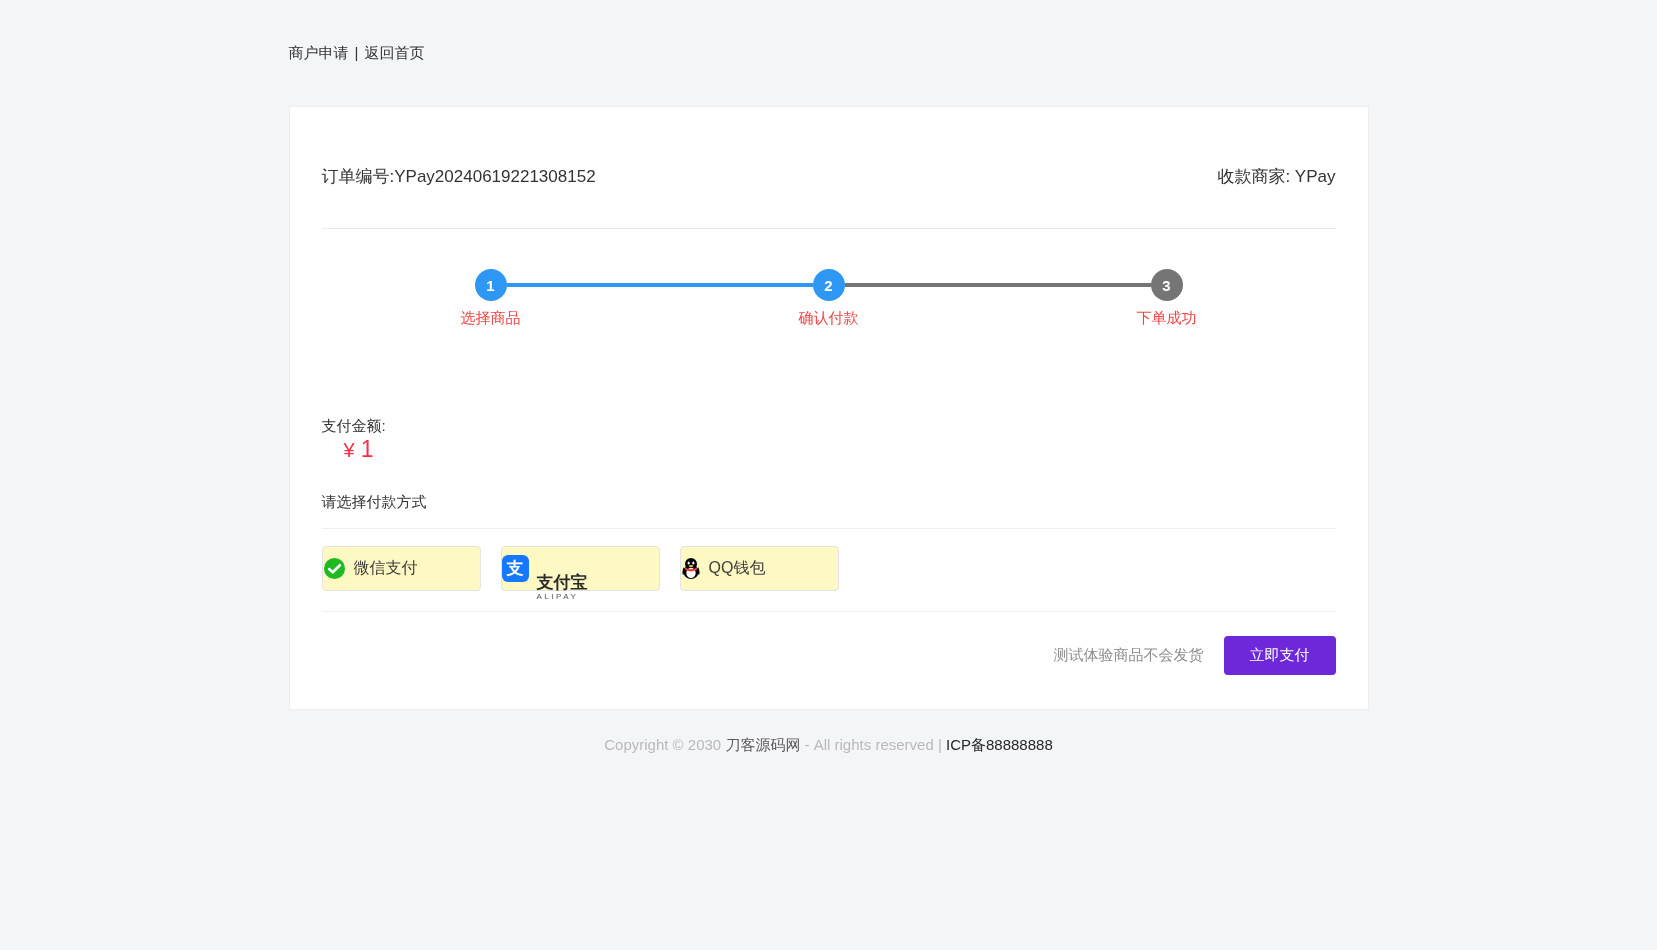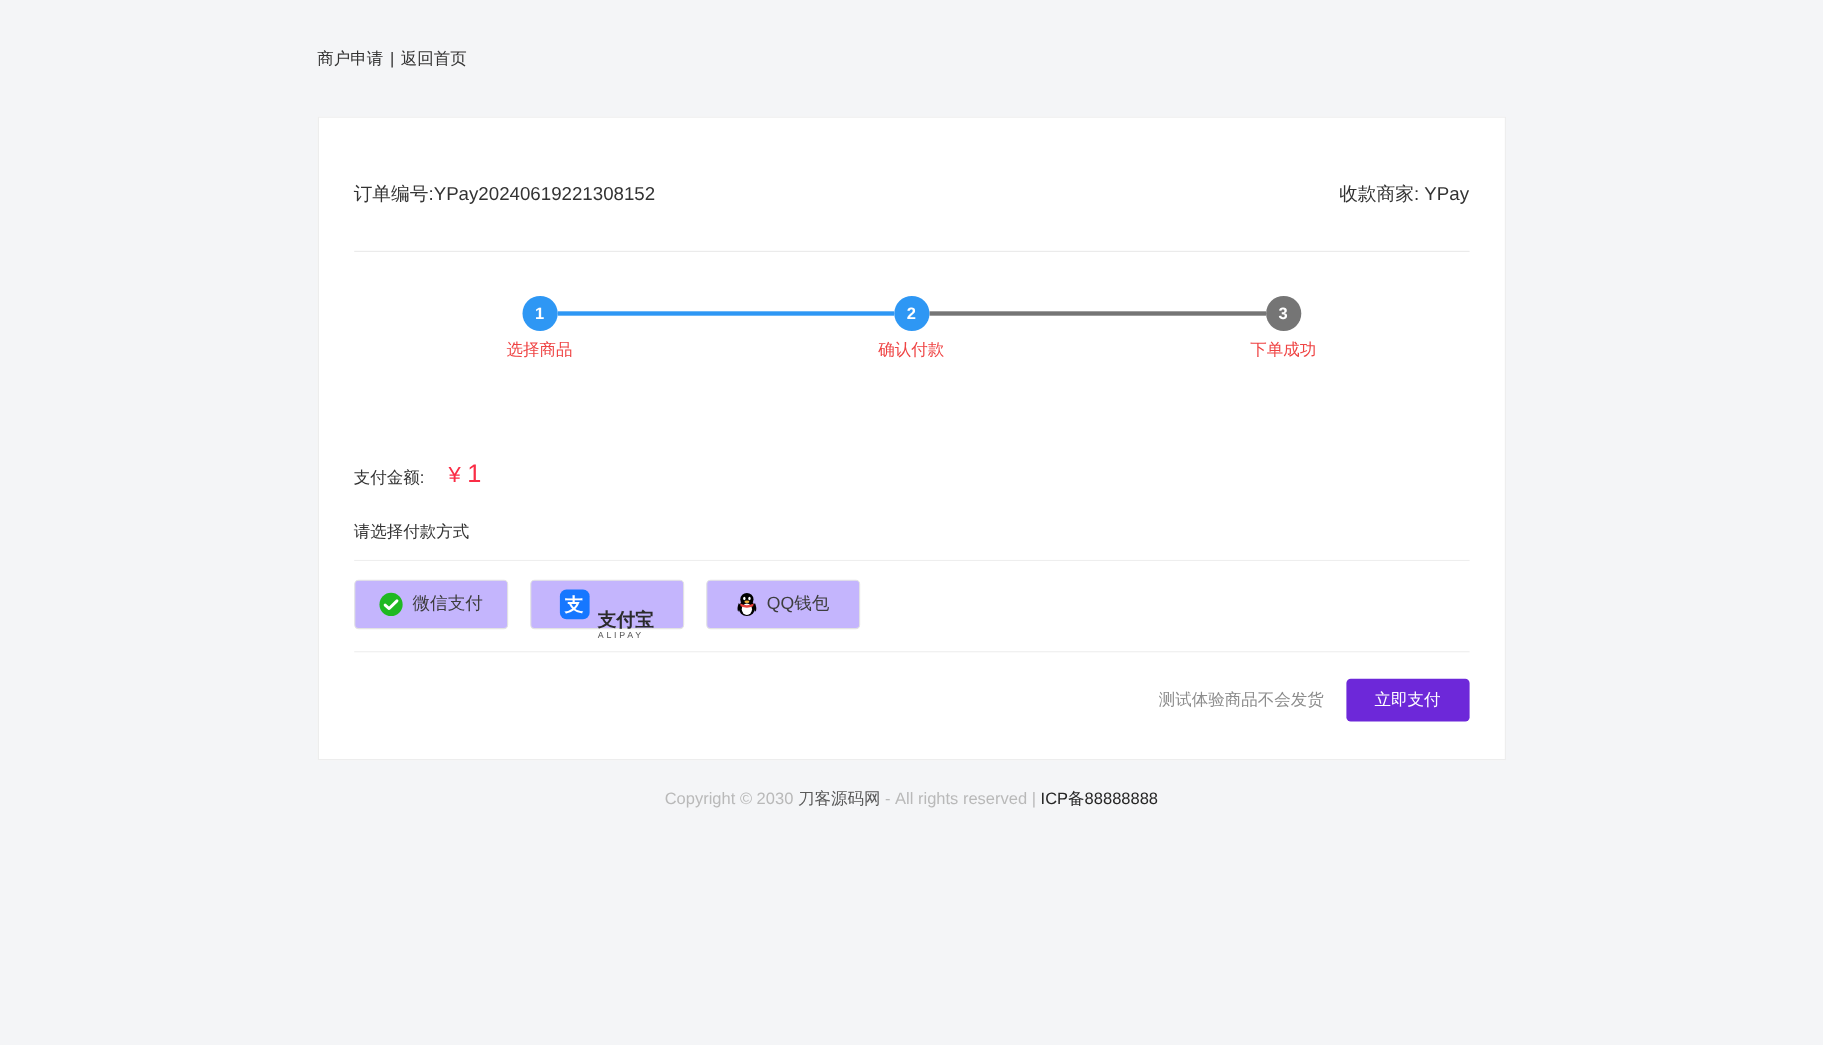--- a/index.html
+++ b/index.html
@@ -48,33 +48,33 @@
   .dot-inactive { background: #757575; }
   .connector { flex: 1; height: 4px; }
   .c-active { background: #2e97f4; }
   .c-inactive { background: #757575; }
   .step-label {
     position: absolute; top: 40px; left: 50%; transform: translateX(-50%);
     font-size: 15px; color: #ef4444; white-space: nowrap;
   }
 
   
-  .amount-row { margin-top: 66px; display: flex; align-items: flex-end; }
+  .amount-row { margin-top: 66px; display: flex; align-items: flex-start; flex-direction: column; }
   .amount-label { font-size: 15px; color: #333; }
   .amount-value { margin-left: 22px; color: #fa2d46; display: flex; align-items: baseline; }
   .amount-cur { font-size: 20px; margin-right: 6px; }
   .amount-num { font-size: 23px; }
   .method-title { margin-top: 30px; font-size: 15px; color: #333; }
   .divider-thin { border: none; border-top: 1px solid #eeeeee; margin-top: 16px; }
 
   .methods { display: flex; gap: 20px; margin-top: 17px; }
   .method-btn {
-    width: 140px; height: 45px; background: #c4b5fd;
+    width: 159px; height: 45px; background: #fef9c3;
     border: 1px solid #e3e3e3; border-radius: 4px;
-    display: flex; align-items: center; justify-content: center; gap: 8px;
+    display: flex; align-items: center; justify-content: flex-start; gap: 8px;
     cursor: pointer; font-size: 16px; color: #3d3d3d;
   }
   .wx-icon svg, .qq-icon svg { display: block; }
   .ali-badge {
     width: 27px; height: 27px; background: #1677ff; border-radius: 6px;
     color: #fff; font-size: 17px; font-weight: bold;
     display: flex; align-items: center; justify-content: center;
   }
   .ali-text { display: flex; flex-direction: column; line-height: 1; }
   .ali-main { font-size: 17px; font-weight: bold; color: #2b2b2b; margin-top: 38px; }

